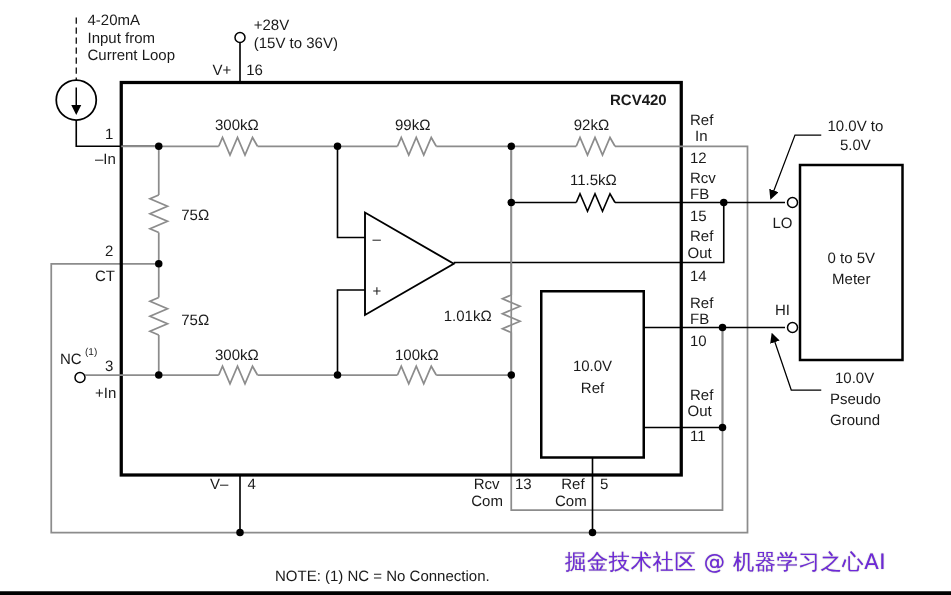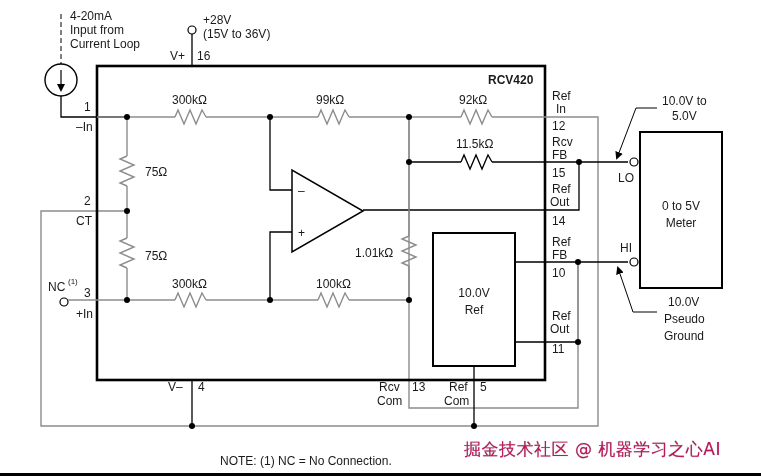--- a/index.html
+++ b/index.html
@@ -6,21 +6,21 @@
   body{width:761px;height:476px;overflow:hidden;position:relative;font-family:"Liberation Sans",sans-serif;}
   svg{position:absolute;left:0;top:0;}
   .t{font-family:"Liberation Sans",sans-serif;font-size:12px;fill:#1a1a1a;}
   .tb{font-family:"Liberation Sans",sans-serif;font-size:12px;font-weight:bold;fill:#1a1a1a;}
   .tsup{font-family:"Liberation Sans",sans-serif;font-size:8px;fill:#1a1a1a;}
   .w{stroke:#8c8c8c;stroke-width:1.4;fill:none;}
   .wb{stroke:#000;stroke-width:1.3;fill:none;}
   .box{stroke:#000;stroke-width:2.6;fill:none;}
   .dot{fill:#000;}
   .open{fill:#fff;stroke:#000;stroke-width:1.2;}
-  .watermark{position:absolute;left:464px;top:438px;font-family:"DejaVu Sans",sans-serif;font-size:17px;color:#be185d;letter-spacing:0.5px;
+  .watermark{position:absolute;left:452px;top:438px;font-family:"DejaVu Sans",sans-serif;font-size:17px;color:#6d28d9;letter-spacing:0.5px;
     text-shadow:0 0 1px #999;}
   .bottom-rule{position:absolute;left:0;top:473px;width:761px;height:3px;background:#000;}
 </style>
 </head>
 <body>
 
 <svg width="761" height="476" viewBox="0 0 761 476">
   <defs>
     <marker id="arrow" markerWidth="8" markerHeight="8" refX="6" refY="4" orient="auto">
       <path d="M0,0 L8,4 L0,8 z" fill="#000"></path>

